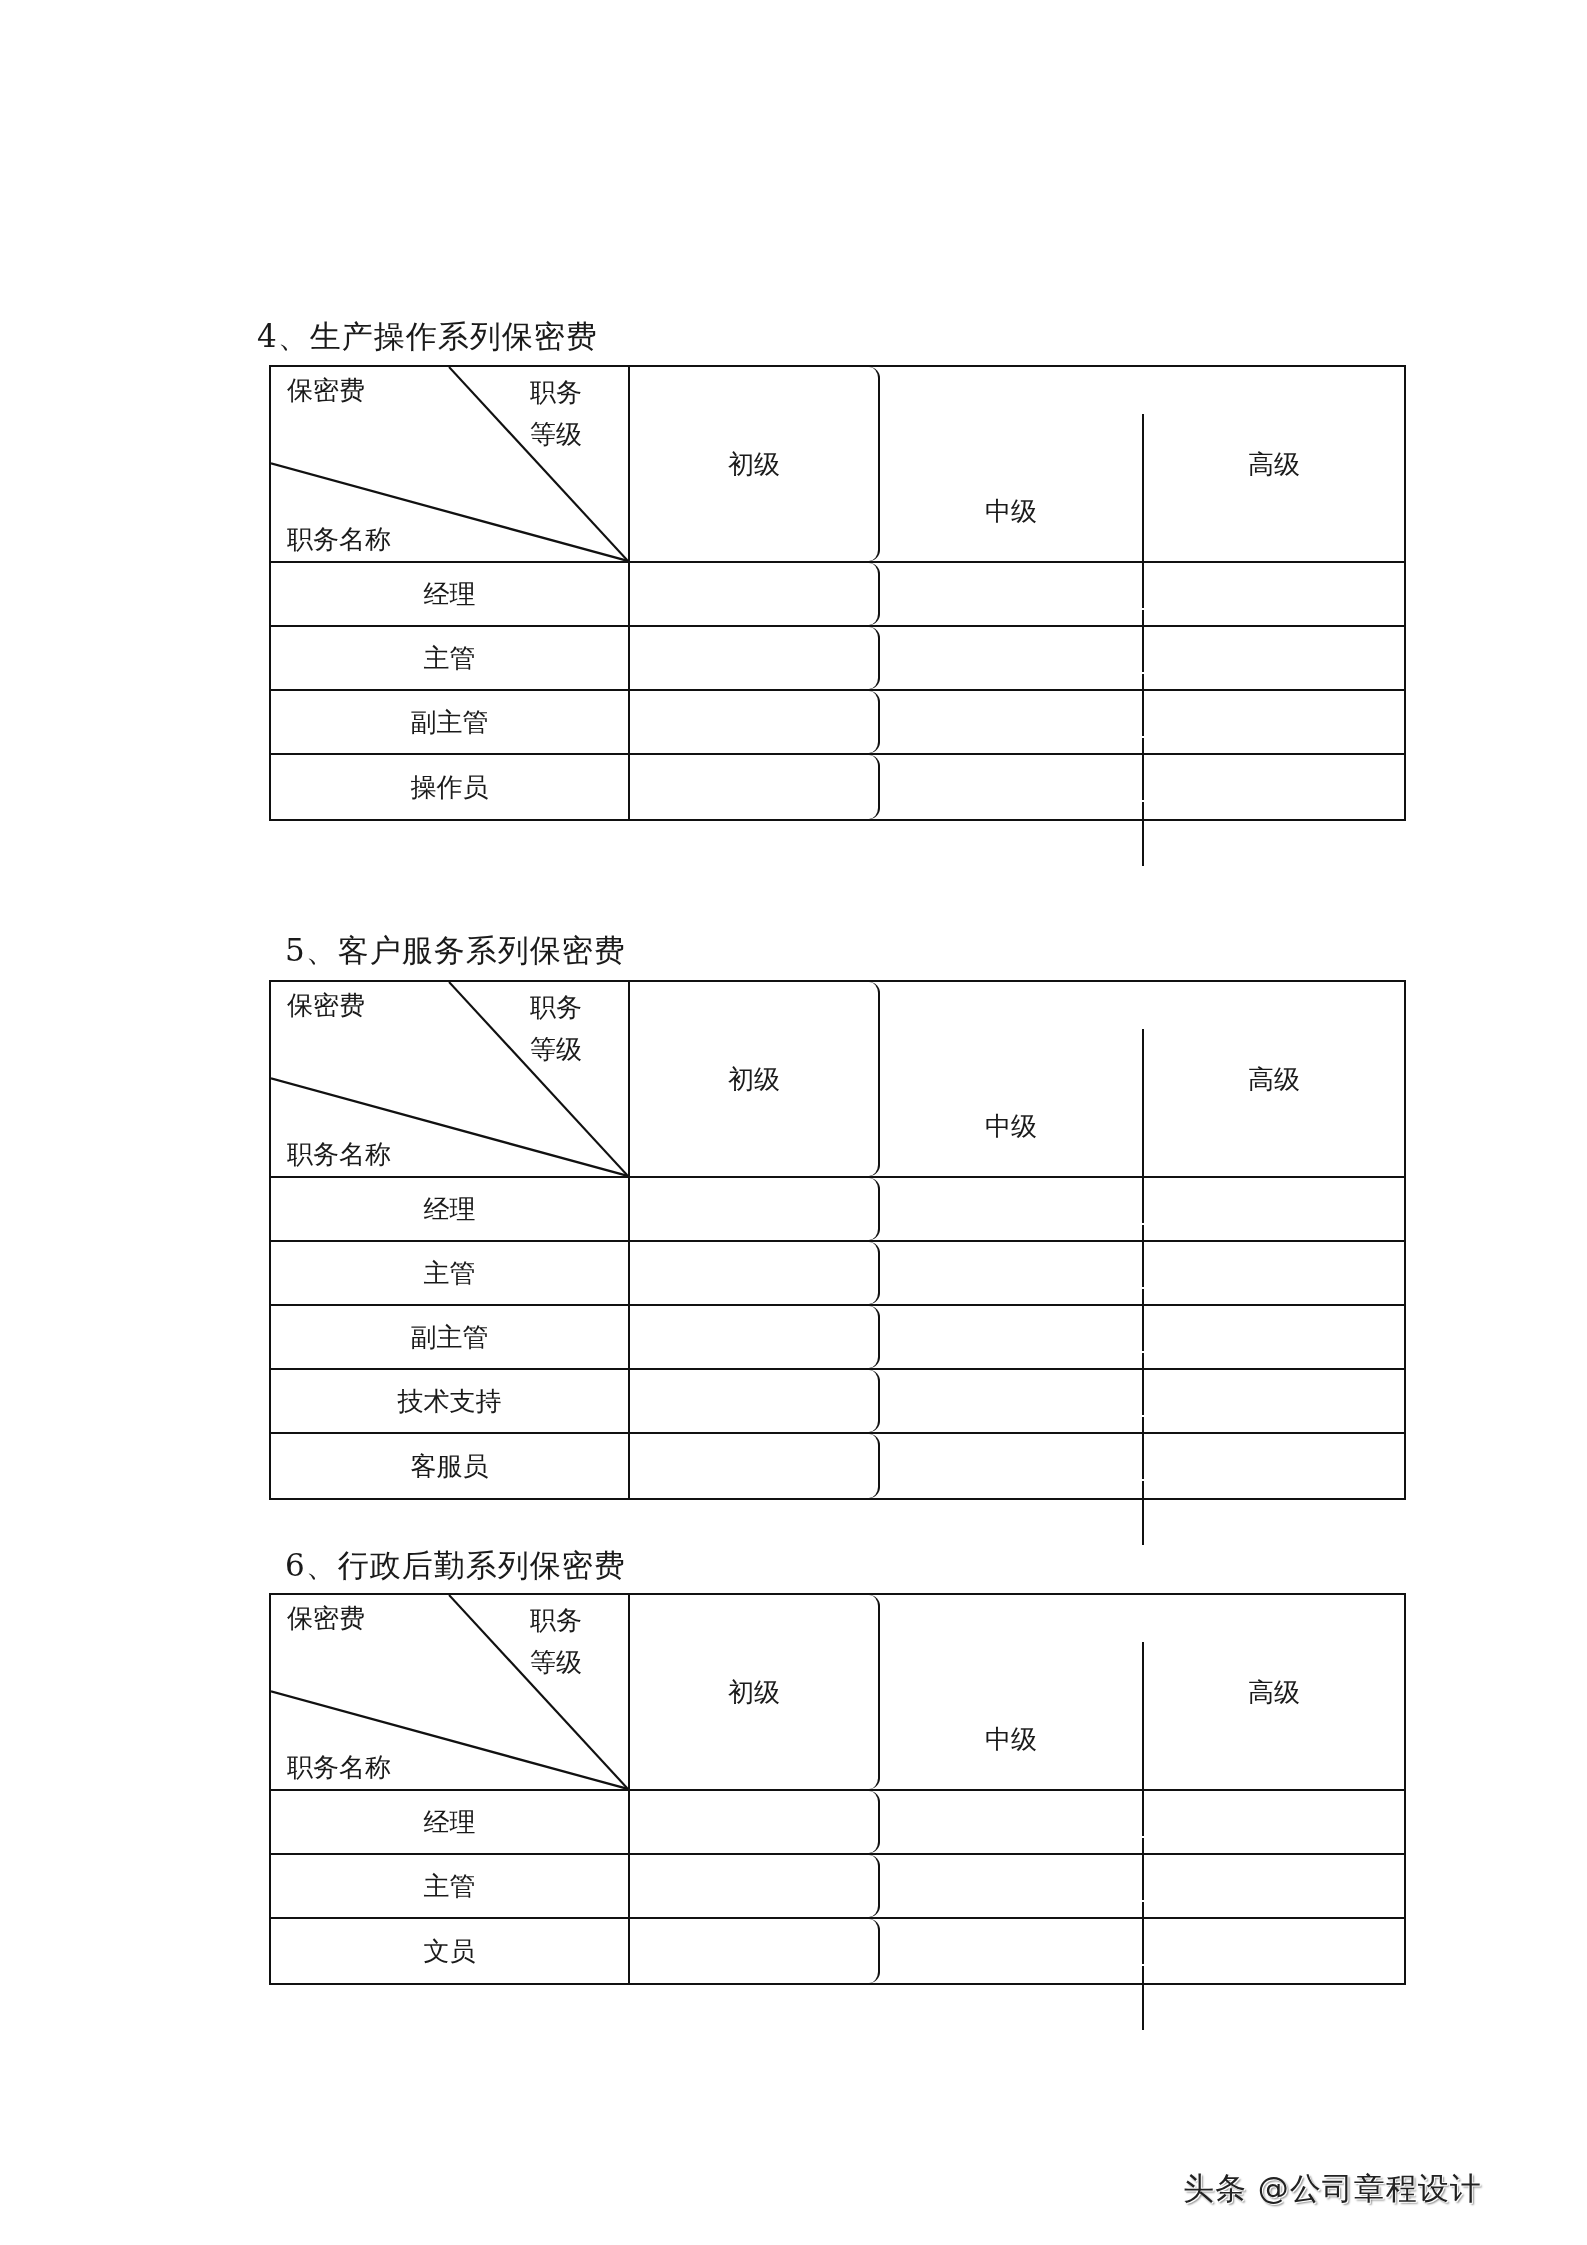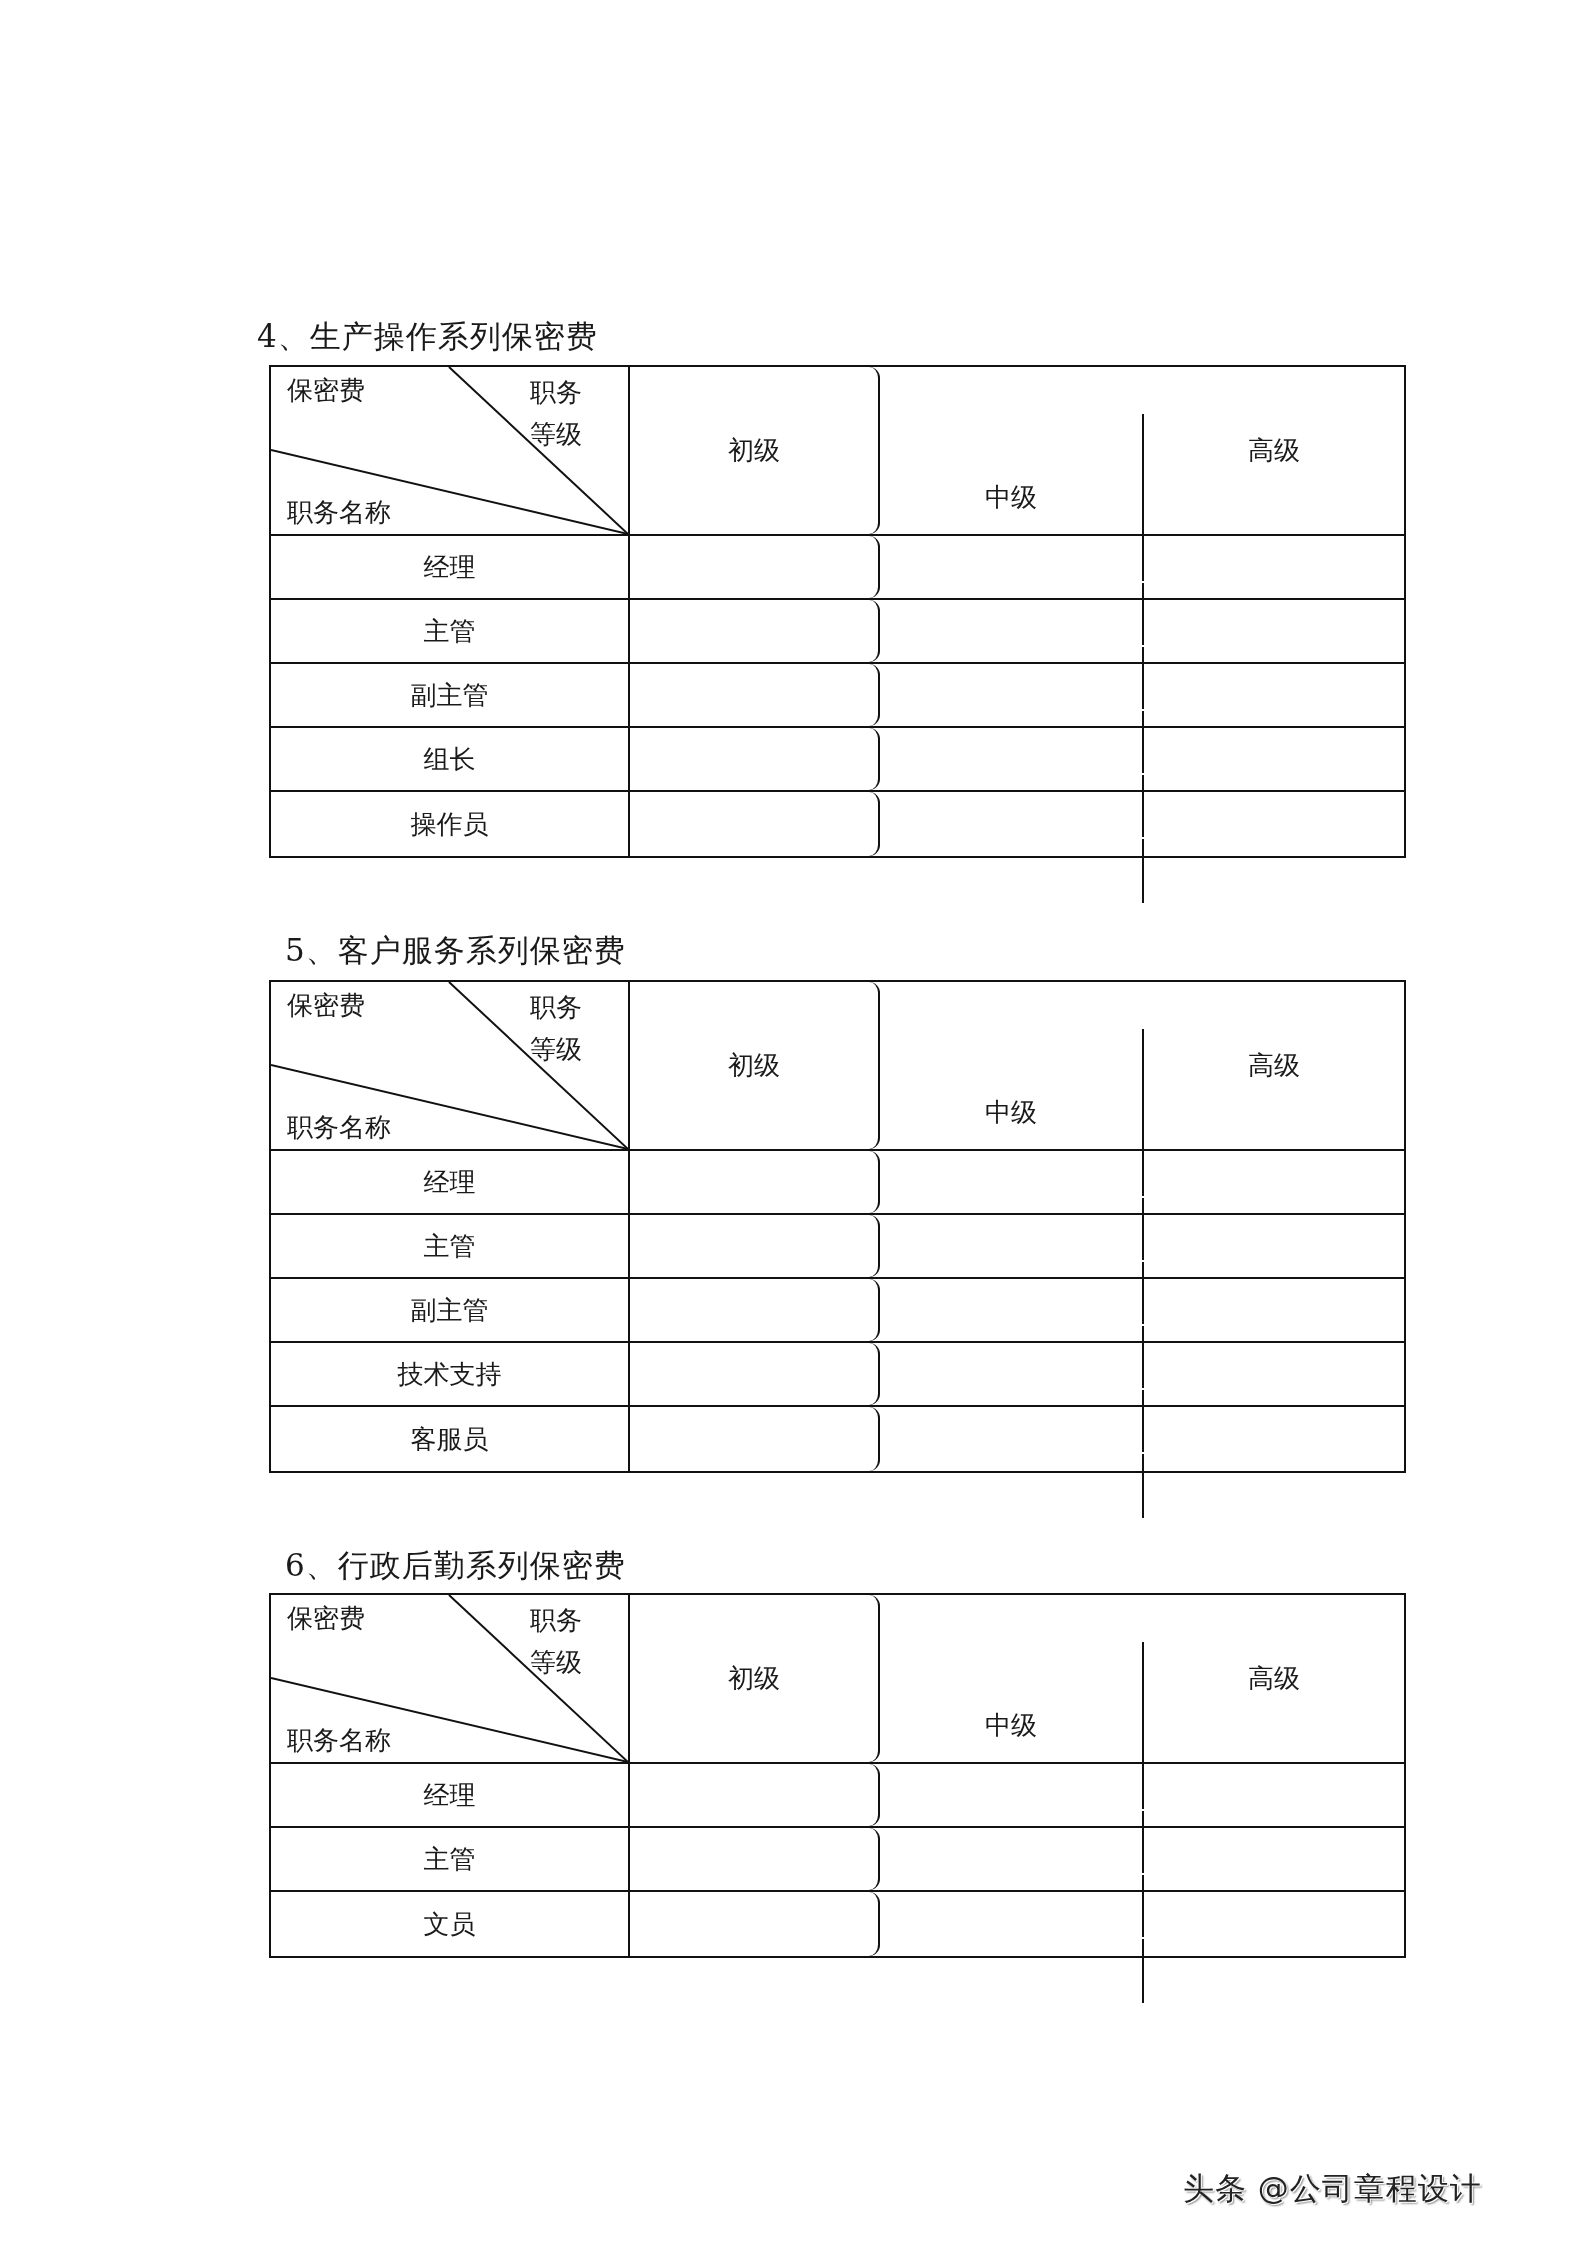--- a/index.html
+++ b/index.html
@@ -1,20 +1,20 @@
 <!DOCTYPE html>
 <html><head>
 <meta charset="utf-8">
 <style>
   html, body { margin: 0; padding: 0; background: #ffffff; }
   body { width: 1587px; height: 2245px; position: relative; overflow: hidden;
          font-family: "DejaVu Serif", "Liberation Serif", serif; color: #1a1a1a; }
   .section-title { position: absolute; font-size: 31px; letter-spacing: 1px; white-space: nowrap; }
   .tbl { position: absolute; left: 269px; width: 1137px; border: 2px solid #111; box-sizing: border-box; }
-  .hdr { position: relative; display: flex; height: 169px; border-bottom: 2px solid #111; box-sizing: border-box; }
+  .hdr { position: relative; display: flex; height: 196px; border-bottom: 2px solid #111; box-sizing: border-box; }
   .diag-cell { position: relative; width: 359px; height: 100%; border-right: 2px solid #111; box-sizing: border-box; }
   .diag-cell svg { position: absolute; left: 0; top: 0; width: 100%; height: 100%; }
   .lbl { position: absolute; font-size: 26px; white-space: nowrap; }
   .lbl-fee { left: 16px; top: 6px; }
   .lbl-rank { left: 259px; top: 4px; line-height: 42px; text-align: left; }
   .lbl-name { left: 16px; bottom: 4px; }
   .lvl { display: flex; align-items: center; justify-content: center; font-size: 26px; height: 100%; box-sizing: border-box; }
   .c1 { width: 250px; border-right: 2px solid #111; border-radius: 11px; }
   .c2 { width: 264px; border-right: 2px solid #111; margin-top: 47px; }
   .c3 { flex: 1; }
@@ -52,26 +52,20 @@
       <div class="cell c3"></div>
     </div>
   <div class="row">
       <div class="name">主管</div>
       <div class="cell c1"></div>
       <div class="cell c2"></div>
       <div class="cell c3"></div>
     </div>
   <div class="row">
       <div class="name">副主管</div>
-      <div class="cell c1"></div>
-      <div class="cell c2"></div>
-      <div class="cell c3"></div>
-    </div>
-  <div class="row">
-      <div class="name">组长</div>
       <div class="cell c1"></div>
       <div class="cell c2"></div>
       <div class="cell c3"></div>
     </div>
   <div class="row">
       <div class="name">操作员</div>
       <div class="cell c1"></div>
       <div class="cell c2"></div>
       <div class="cell c3"></div>
     </div>

